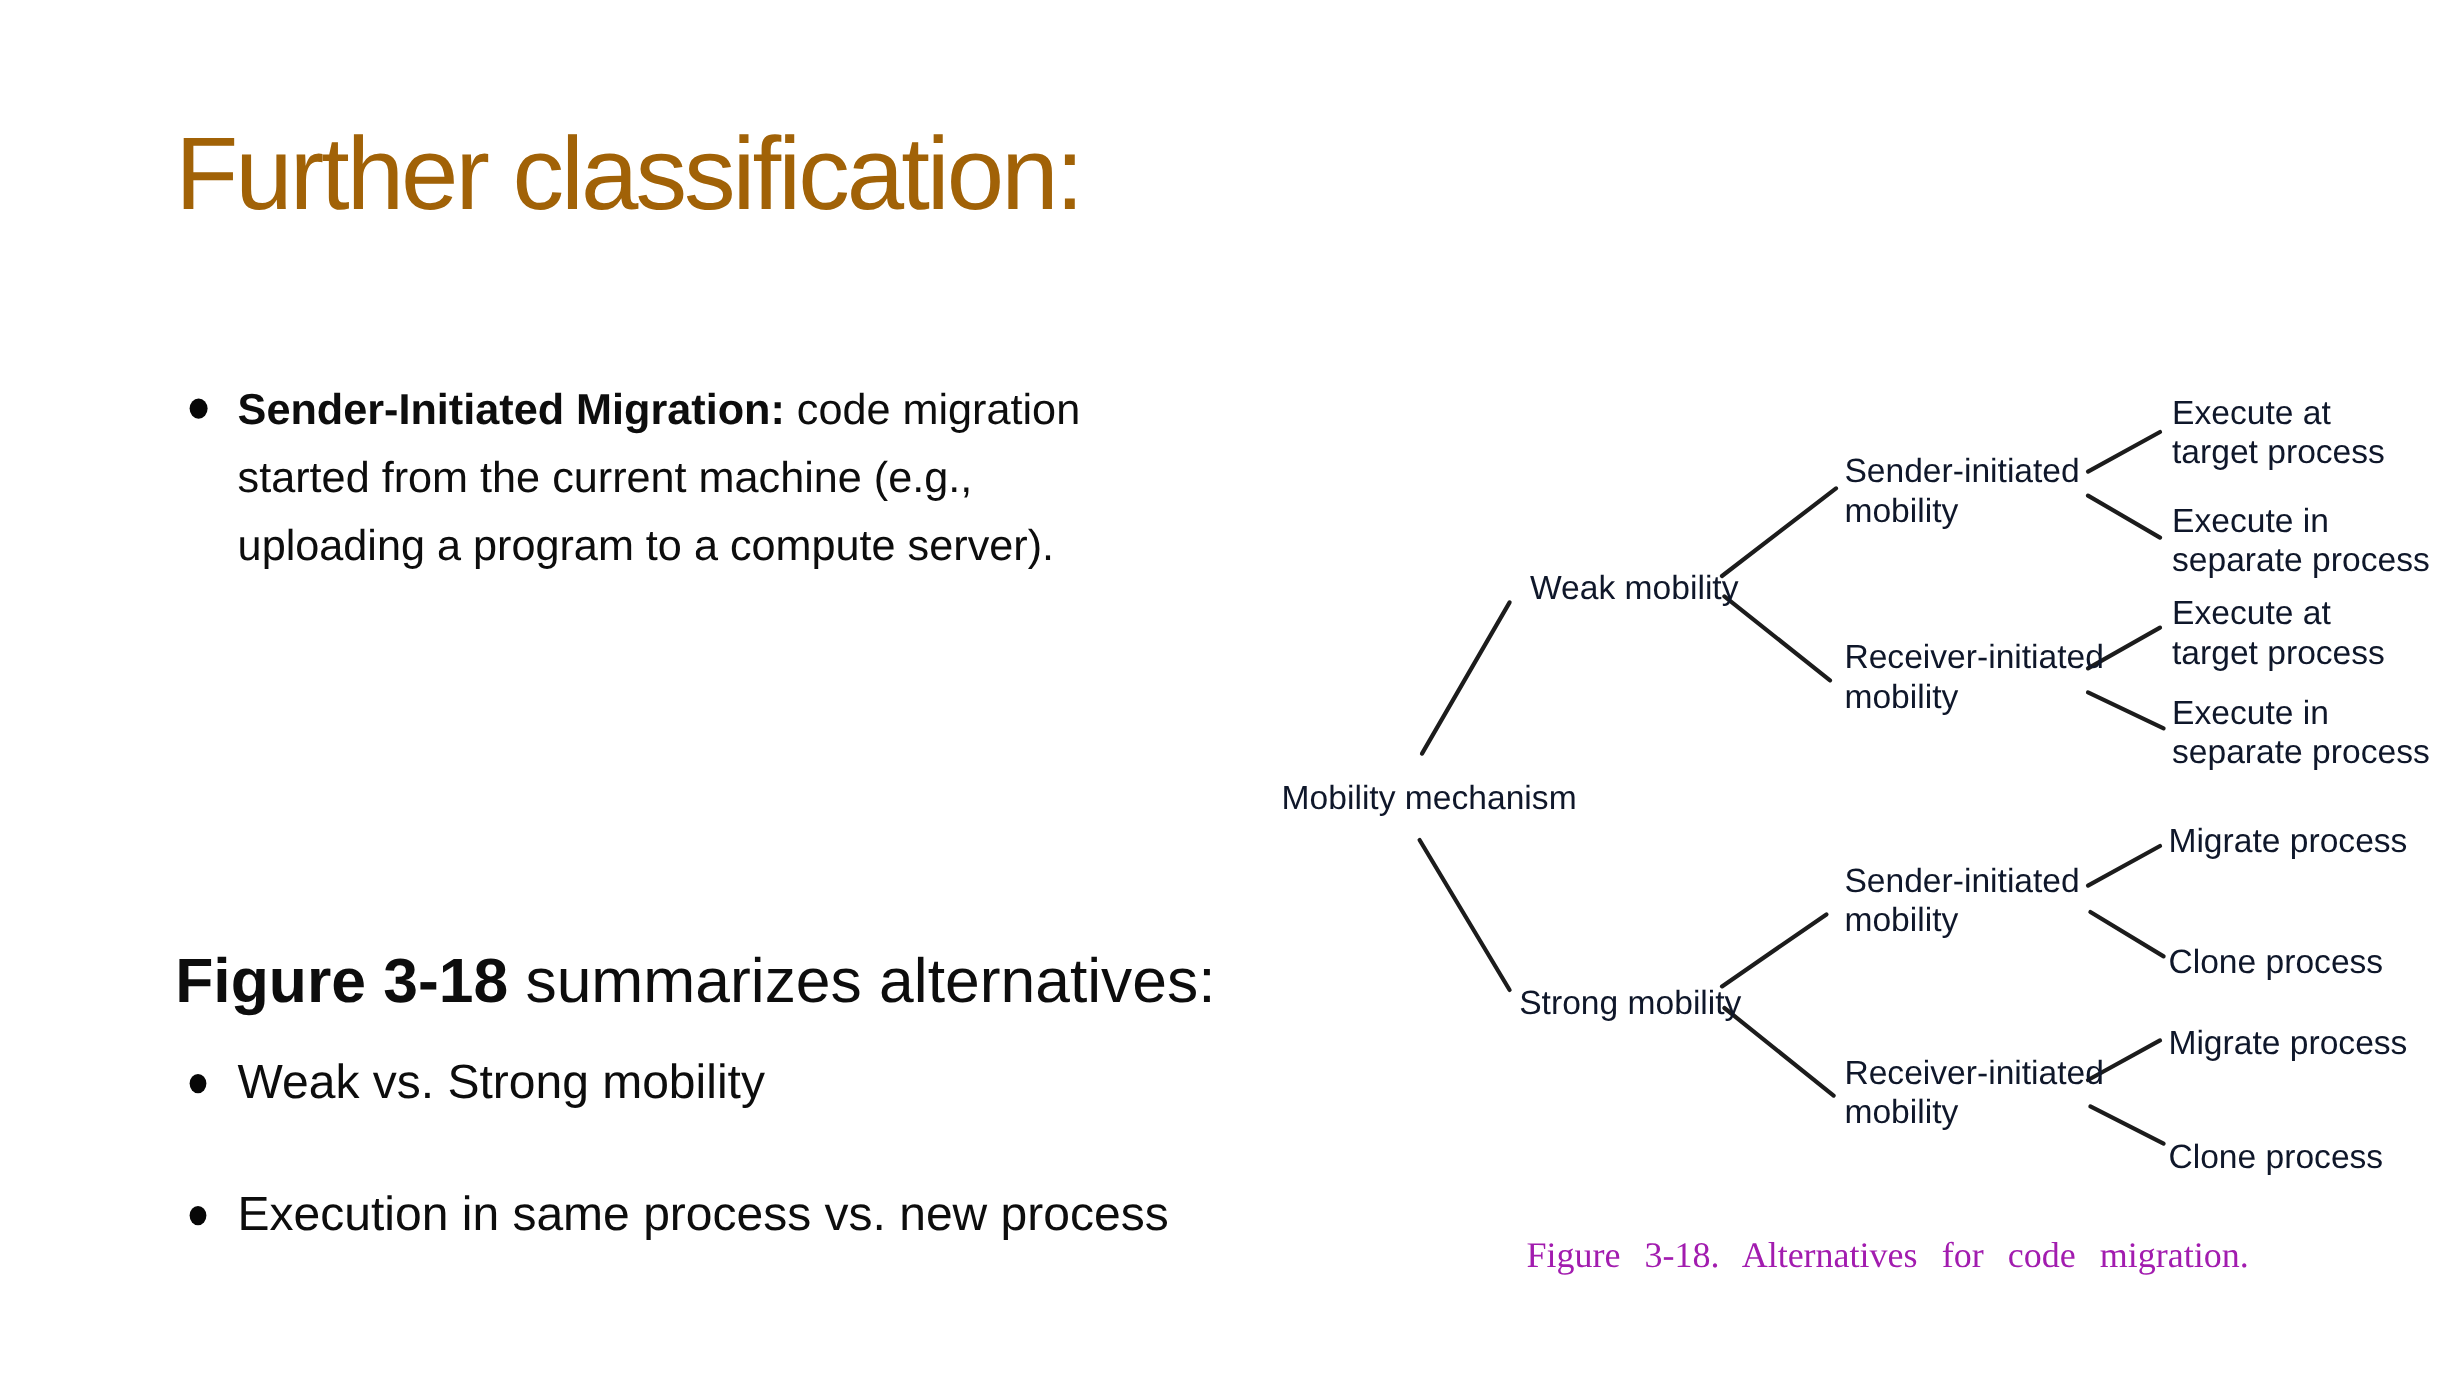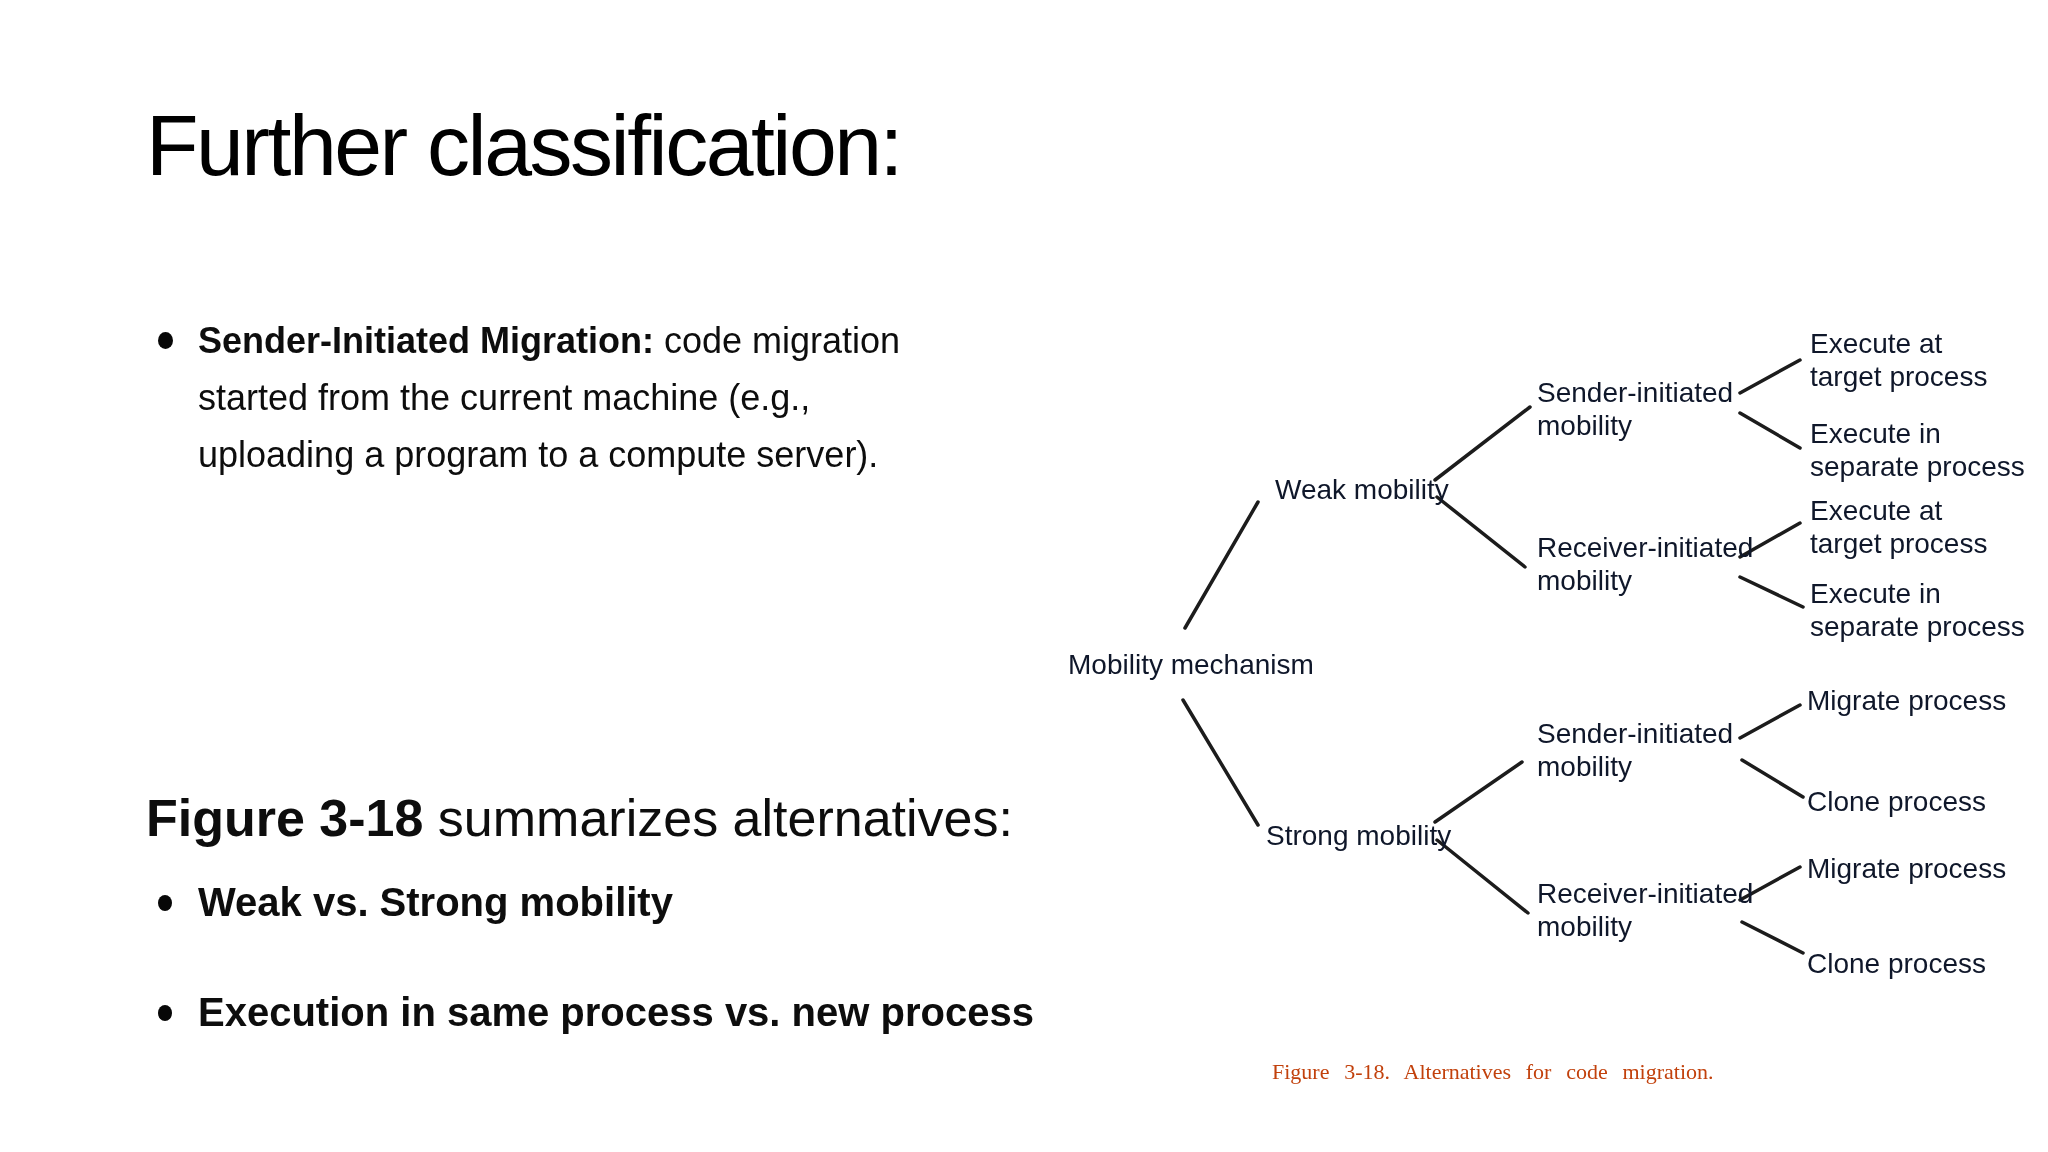--- a/index.html
+++ b/index.html
@@ -5,21 +5,21 @@
   html,body{margin:0;padding:0;background:#ffffff;}
   body{
     width:2048px;height:1152px;position:relative;overflow:hidden;
     font-family:"Liberation Sans",sans-serif;color:#0d0d0d;
   }
   .slide{position:absolute;inset:0;background:#ffffff;}
 
   
   .title{
     position:absolute;left:146px;top:96px;
-    font-size:86px;letter-spacing:-2.5px;line-height:1.15;color:#000000;
+    font-size:86px;letter-spacing:-2.5px;line-height:1.15;color:#a16207;
   }
   .main-list{
     position:absolute;left:146px;top:312px;width:1000px;
     list-style:none;margin:0;padding:0;
     font-size:36px;line-height:57px;
   }
   .main-list li{position:relative;padding-left:52px;margin-bottom:56px;}
   .pre{white-space:pre-line;}
   .dot{
     position:absolute;left:12px;top:20px;width:15px;height:17px;
@@ -28,21 +28,21 @@
   b{font-weight:bold;}
   .figure-intro{
     position:absolute;left:146px;top:790px;
     font-size:52px;line-height:57px;width:1000px;
   }
   .summary-list{
     position:absolute;left:146px;top:874px;width:1000px;
     list-style:none;margin:0;padding:0;
     font-size:40px;line-height:57px;
   }
-  .summary-list li{position:relative;padding-left:52px;margin-bottom:53px;font-weight:bold;}
+  .summary-list li{position:relative;padding-left:52px;margin-bottom:53px;}
   .summary-list .dot{top:21px;width:14px;height:16px;}
 
   
   .edges{position:absolute;left:0;top:0;width:2048px;height:1152px;}
   .dlabel{
     position:absolute;font-size:28px;line-height:33px;
     white-space:pre-line;color:#0f172a;
   }
   .l-root{left:1068px;top:648px}
   .l-weak{left:1275px;top:473px}
@@ -55,22 +55,22 @@
   .l-e2{left:1810px;top:417px}
   .l-e3{left:1810px;top:494px}
   .l-e4{left:1810px;top:577px}
   .l-m1{left:1807px;top:684px}
   .l-c1{left:1807px;top:785px}
   .l-m2{left:1807px;top:852px}
   .l-c2{left:1807px;top:947px}
 
   .caption{
     position:absolute;left:1272px;top:1030px;
-    font-family:"Liberation Serif",serif;font-size:22px;
-    word-spacing:0.42em;color:#c2410c;margin-top:29px;
+    font-family:"Liberation Serif",serif;font-size:30px;
+    word-spacing:0.42em;color:#a21caf;
   }
 </style>
 </head>
 <body>
 
 <div class="slide">
 
   <div class="title">Further classification:</div>
 
   <ul class="main-list">

